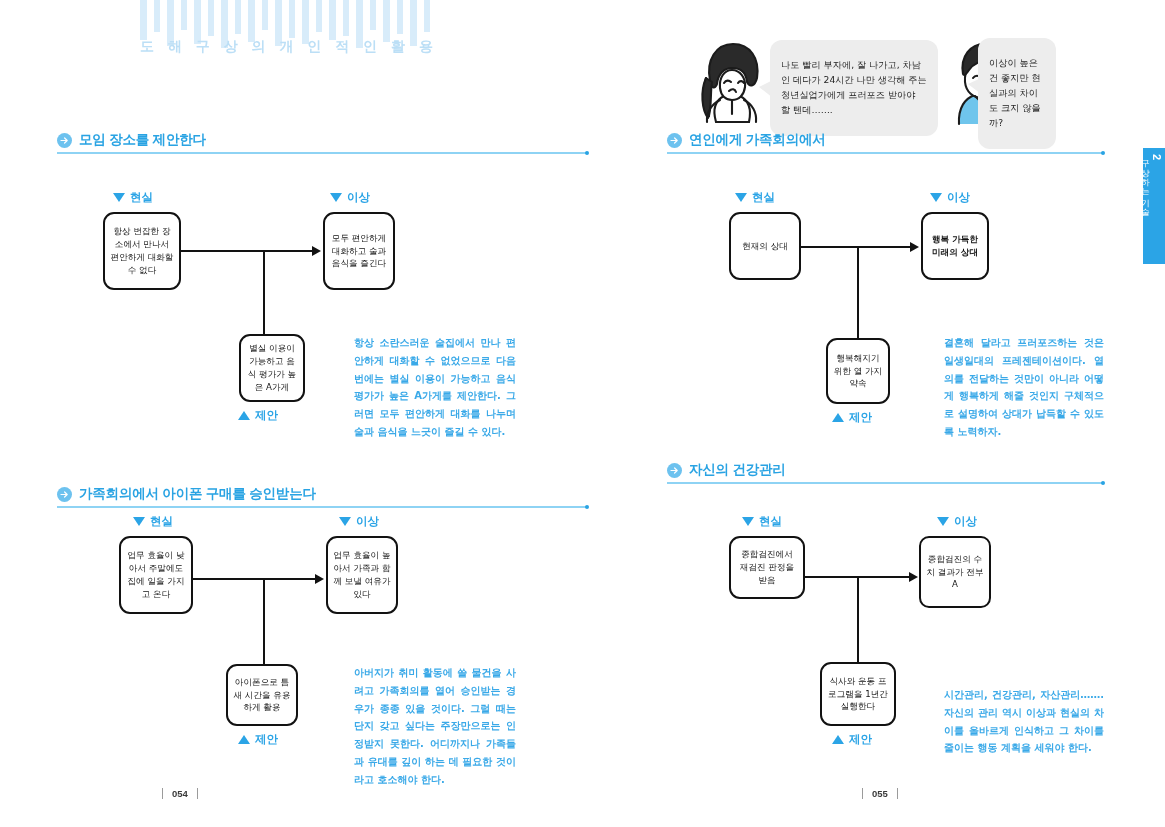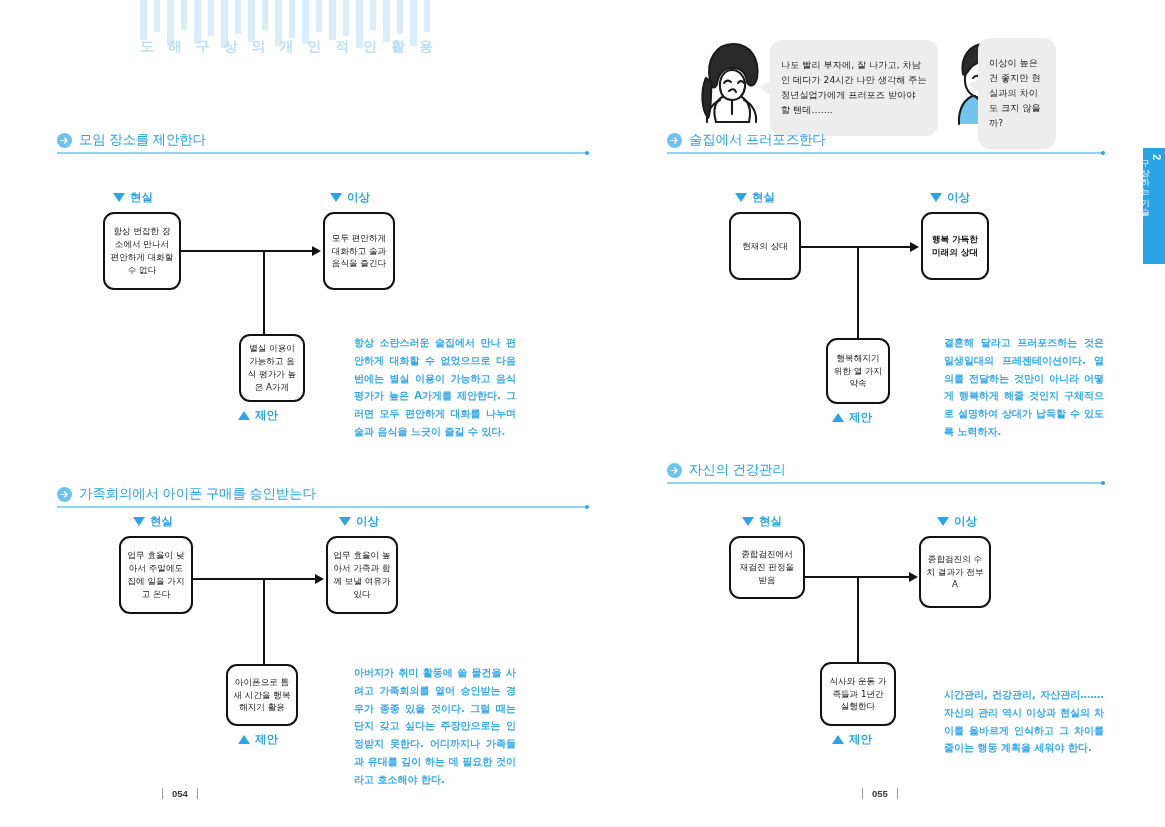--- a/index.html
+++ b/index.html
@@ -150,21 +150,21 @@
     display: flex;
     align-items: center;
     justify-content: center;
   }
   .sh-bullet svg { display: block; }
   .sh-title {
     position: absolute;
     left: 22px;
     top: 0;
     font-size: 13.5px;
-    font-weight: normal;
+    font-weight: bold;
     color: #29a3e3;
     white-space: nowrap;
     letter-spacing: -0.2px;
   }
   .sh-rule {
     position: absolute;
     left: 0;
     top: 21px;
     height: 2px;
     background: #8ed3f4;
@@ -373,21 +373,21 @@
 
   <div class="body-text" style="left:354px; top:334px; width:162px;">항상 소란스러운 술집에서 만나 편안하게 대화할 수 없었으므로 다음번에는 별실 이용이 가능하고 음식 평가가 높은 A가게를 제안한다. 그러면 모두 편안하게 대화를 나누며 술과 음식을 느긋이 즐길 수 있다.</div>
 </div>
 
 <div class="section-head" style="left:667px; top:131px; width:436px;">
   <span class="sh-bullet">
     <svg width="9" height="9" viewBox="0 0 9 9">
         <path d="M1 4.5 L7 4.5 M4.6 2 L7.2 4.5 L4.6 7" stroke="#ffffff" stroke-width="1.2" fill="none" stroke-linecap="round" stroke-linejoin="round"></path>
       </svg>
   </span>
-  <span class="sh-title">술집에서 프러포즈한다</span>
+  <span class="sh-title">연인에게 가족회의에서</span>
   <span class="sh-rule" style="width:436px;">
     <span class="sh-rule-dot"></span>
   </span>
 </div>
 
 <div class="flow">
   <div class="fl-label" style="left:735px; top:190px;">
     <span class="tri-down"></span>
     <span>현실</span>
   </div>
@@ -434,21 +434,21 @@
   <div class="fl-label" style="left:339px; top:514px;">
     <span class="tri-down"></span>
     <span>이상</span>
   </div>
   <div class="node" style="left:326px; top:536px; width:72px; height:78px;">업무 효율이 높아서 가족과 함께 보낼 여유가 있다</div>
 
   <div class="conn conn-h" style="left:193px; top:578px; width:124px;"></div>
   <div class="arrow-head" style="left:315px; top:574px;"></div>
   <div class="conn conn-v" style="left:263px; top:578px; height:86px;"></div>
 
-  <div class="node" style="left:226px; top:664px; width:72px; height:62px;">아이폰으로 틈새 시간을 행복해지기 활용</div>
+  <div class="node" style="left:226px; top:664px; width:72px; height:62px;">아이폰으로 틈새 시간을 유용하게 활용</div>
   <div class="fl-label" style="left:238px; top:732px;">
     <span class="tri-up"></span>
     <span>제안</span>
   </div>
 
   <div class="body-text" style="left:354px; top:664px; width:162px;">아버지가 취미 활동에 쓸 물건을 사려고 가족회의를 열어 승인받는 경우가 종종 있을 것이다. 그럴 때는 단지 갖고 싶다는 주장만으로는 인정받지 못한다. 어디까지나 가족들과 유대를 깊이 하는 데 필요한 것이라고 호소해야 한다.</div>
 </div>
 
 <div class="section-head" style="left:667px; top:461px; width:436px;">
   <span class="sh-bullet">
@@ -466,27 +466,27 @@
   <div class="fl-label" style="left:742px; top:514px;">
     <span class="tri-down"></span>
     <span>현실</span>
   </div>
   <div class="node" style="left:729px; top:536px; width:76px; height:63px;">종합검진에서 재검진 판정을 받음</div>
 
   <div class="fl-label" style="left:937px; top:514px;">
     <span class="tri-down"></span>
     <span>이상</span>
   </div>
-  <div class="node" style="left:919px; top:536px; width:72px; height:72px;">종합검진의 수치 결과가 전부 A</div>
+  <div class="node" style="left:919px; top:536px; width:72px; height:72px;border-radius:10px;">종합검진의 수치 결과가 전부 A</div>
 
   <div class="conn conn-h" style="left:805px; top:576px; width:106px;"></div>
   <div class="arrow-head" style="left:909px; top:572px;"></div>
   <div class="conn conn-v" style="left:857px; top:576px; height:86px;"></div>
 
-  <div class="node" style="left:820px; top:662px; width:76px; height:64px;">식사와 운동 가족들과 1년간 실행한다</div>
+  <div class="node" style="left:820px; top:662px; width:76px; height:64px;">식사와 운동 프로그램을 1년간 실행한다</div>
   <div class="fl-label" style="left:832px; top:732px;">
     <span class="tri-up"></span>
     <span>제안</span>
   </div>
 
   <div class="body-text" style="left:944px; top:686px; width:160px;">시간관리, 건강관리, 자산관리……. 자신의 관리 역시 이상과 현실의 차이를 올바르게 인식하고 그 차이를 줄이는 행동 계획을 세워야 한다.</div>
 </div>
 
 <div class="folio" style="left:155px;">
   <span class="bar"></span>

